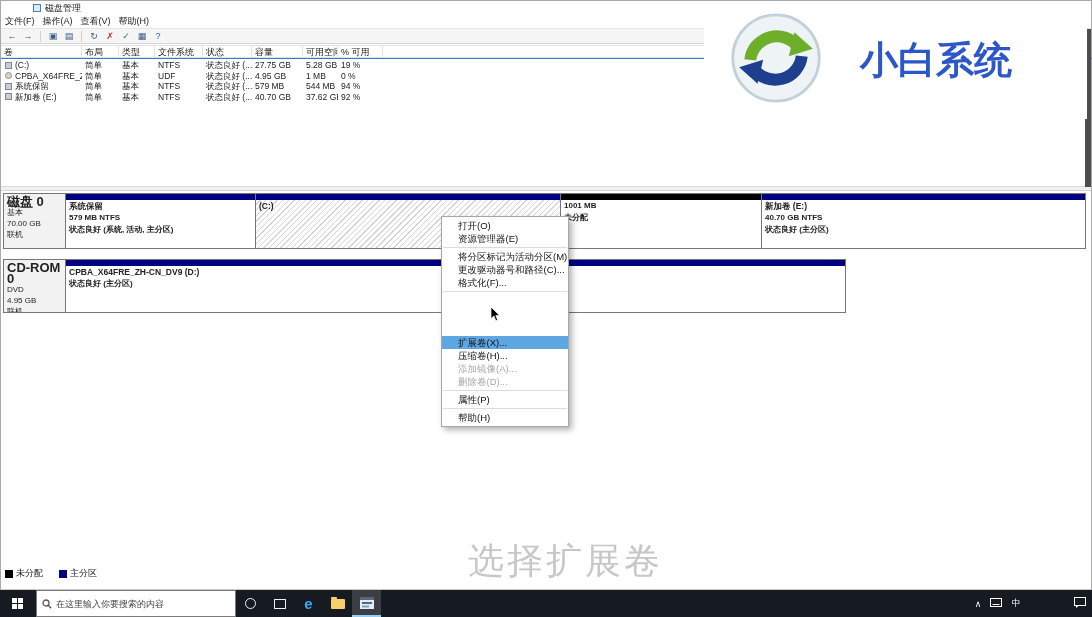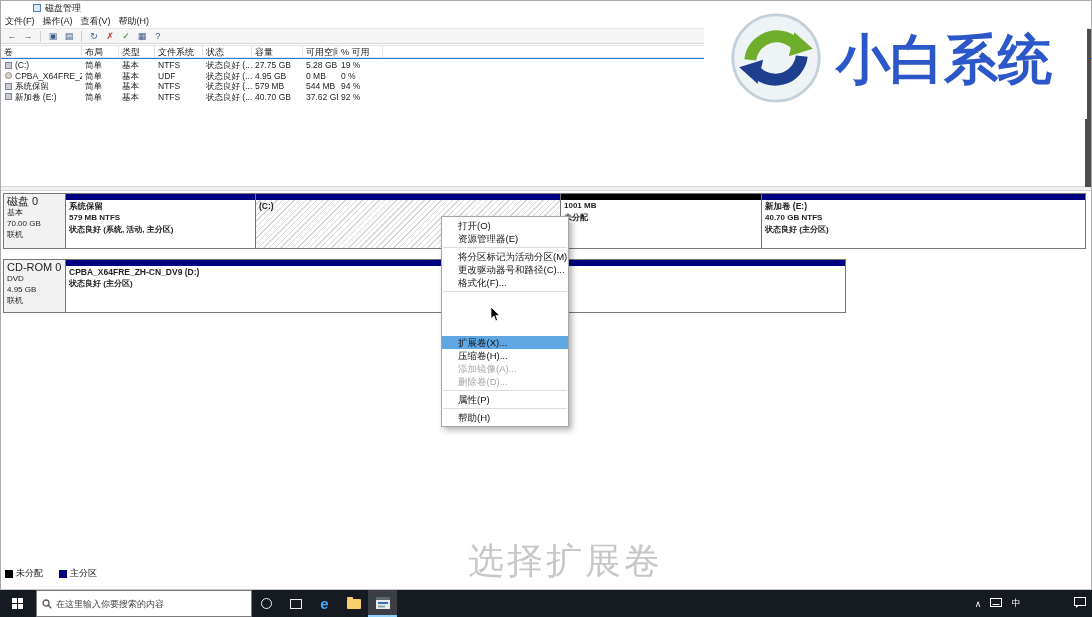--- a/index.html
+++ b/index.html
@@ -28,56 +28,56 @@
   .ric { width:7px; height:7px; flex:0 0 auto; }
   .ric-drive { background:#c8cdd6; border:1px solid #7e8699; }
   .ric-cd { border-radius:50%; background:#d8d4c8; border:1px solid #9a917e; }
 
   .divider { position:absolute; top:185px; left:0; right:0; height:5px; background:#f0f0f0; border-top:1px solid #d8d8d8; border-bottom:1px solid #d8d8d8; }
   .right-strip { position:absolute; right:0; top:28px; width:6px; height:158px; background:#4d4d4d; z-index:3; }
 
   
   .disk-row { position:absolute; left:2px; display:flex; align-items:stretch; }
   .dlabel { width:63px; border:1px solid #767676; background:#f2f2f2; padding:2px 3px; font-size:8px; line-height:11px; color:#222; overflow:hidden; }
-  .dname { font-weight:normal; font-size:11px; }
+  .dname { font-weight:bold; font-size:13px; }
   .part { position:relative; border:1px solid #767676; margin-left:-1px; background:#fff; overflow:hidden; }
   .part.selected { background:repeating-linear-gradient(135deg,#ffffff 0px,#ffffff 3px,#d4d4d4 3px,#d4d4d4 4px); }
   .bar { height:6px; }
   .bar-primary { background:#000080; }
   .bar-unalloc { background:#000000; }
   .ptext { padding:1px 3px; font-size:8px; line-height:10px; white-space:nowrap; overflow:hidden; color:#222;font-weight:bold; }
   .ptitle { font-weight:bold; font-size:8.5px; }
 
   
   .legend { position:absolute; left:4px; top:566px; display:flex; gap:16px; align-items:center; font-size:9px; color:#222; }
   .lg { display:flex; align-items:center; gap:3px; }
   .sw { width:8px; height:8px; }
   .sw-unalloc { background:#000; }
   .sw-primary { background:#000080; }
 
   .watermark { position:absolute; left:0; right:0; top:536px; text-align:center; font-size:36px; letter-spacing:3px; color:#c7c7c7; z-index:1;margin-left:39px; }
 
   
   .logo-box { position:absolute; left:703px; top:0; width:383px; height:118px; background:#fff; display:flex; align-items:center; gap:14px; padding-left:26px; z-index:40; }
-  .brand-text { font-size:54px; font-weight:bold; color:#2b57c8; white-space:nowrap; }
+  .brand-text { font-size:38px; font-weight:bold; color:#2b57c8; white-space:nowrap;margin-left:24px; }
 
   
   .context-menu { position:absolute; left:440px; top:215px; width:128px; background:#ffffff; border:1px solid #a6a6a6; box-shadow:3px 3px 6px rgba(0,0,0,.3); padding:2px 0; font-size:9.5px; color:#111; z-index:60; }
   .cmi { height:13px; line-height:13px; padding-left:16px; white-space:nowrap; overflow:hidden; }
   .cmi.hl { background:#5ea7e3;margin-top:44px; }
   .cmi.dis { color:#a8a8a8; }
   .csep { border-top:1px solid #dcdcdc; margin:2px 1px; }
   .cursor { position:absolute; left:489px; top:306px; z-index:70; }
 
   
   .taskbar { position:absolute; left:0; bottom:0; width:1092px; height:27px; background:#161a21; display:flex; align-items:stretch; z-index:80; }
   .tb-start { width:36px; display:flex; align-items:center; justify-content:center; }
   .win-logo { width:12px; height:12px; display:grid; grid-template-columns:5px 5px; grid-template-rows:5px 5px; gap:1px; }
   .win-logo span { background:#fff; }
-  .tb-search { width:216px; background:#fff; border:1px solid #7a7a7a; display:flex; align-items:center; gap:4px; padding:10px 5px; }
+  .tb-search { width:200px; background:#fff; border:1px solid #7a7a7a; display:flex; align-items:center; gap:4px; padding:10px 5px; }
   .tb-search input { border:none; outline:none; width:100%; font-size:9px; color:#333; background:transparent; font-family:inherit; }
   .tb-search input::placeholder { color:#444; opacity:1; }
   .tb-icon { width:29px; display:flex; align-items:center; justify-content:center; color:#eee; }
   .tb-icon.active { background:rgba(255,255,255,.16); border-bottom:2px solid #8fd0f8; }
   .cortana { width:11px; height:11px; border:1.5px solid #e8f4fc; border-radius:50%; }
   .edge-e { color:#3fa9f5; font-size:15px; font-weight:bold; line-height:15px; }
   .folder { width:14px; height:10px; background:#f7d06b; border-radius:1px; position:relative; }
   .folder::before { content:""; position:absolute; top:-2px; left:0; width:6px; height:2px; background:#f7d06b; border-radius:1px 1px 0 0; }
   .tb-spacer { flex:1; }
   .tray { display:flex; align-items:center; gap:9px; padding-right:6px; color:#fff; font-size:9px; }
@@ -146,21 +146,21 @@
       <div class="vrow">
         <div class="vcell first">
             <span class="ric ric-cd"></span>
             <span>CPBA_X64FRE_Z...</span>
           </div>
         <div class="vcell">简单</div>
         <div class="vcell">基本</div>
         <div class="vcell">UDF</div>
         <div class="vcell">状态良好 (...</div>
         <div class="vcell">4.95 GB</div>
-        <div class="vcell">0 MB</div>
+        <div class="vcell">1 MB</div>
         <div class="vcell">0 %</div>
       </div>
       <div class="vrow">
         <div class="vcell first">
             <span class="ric ric-drive"></span>
             <span>系统保留</span>
           </div>
         <div class="vcell">简单</div>
         <div class="vcell">基本</div>
         <div class="vcell">NTFS</div>

